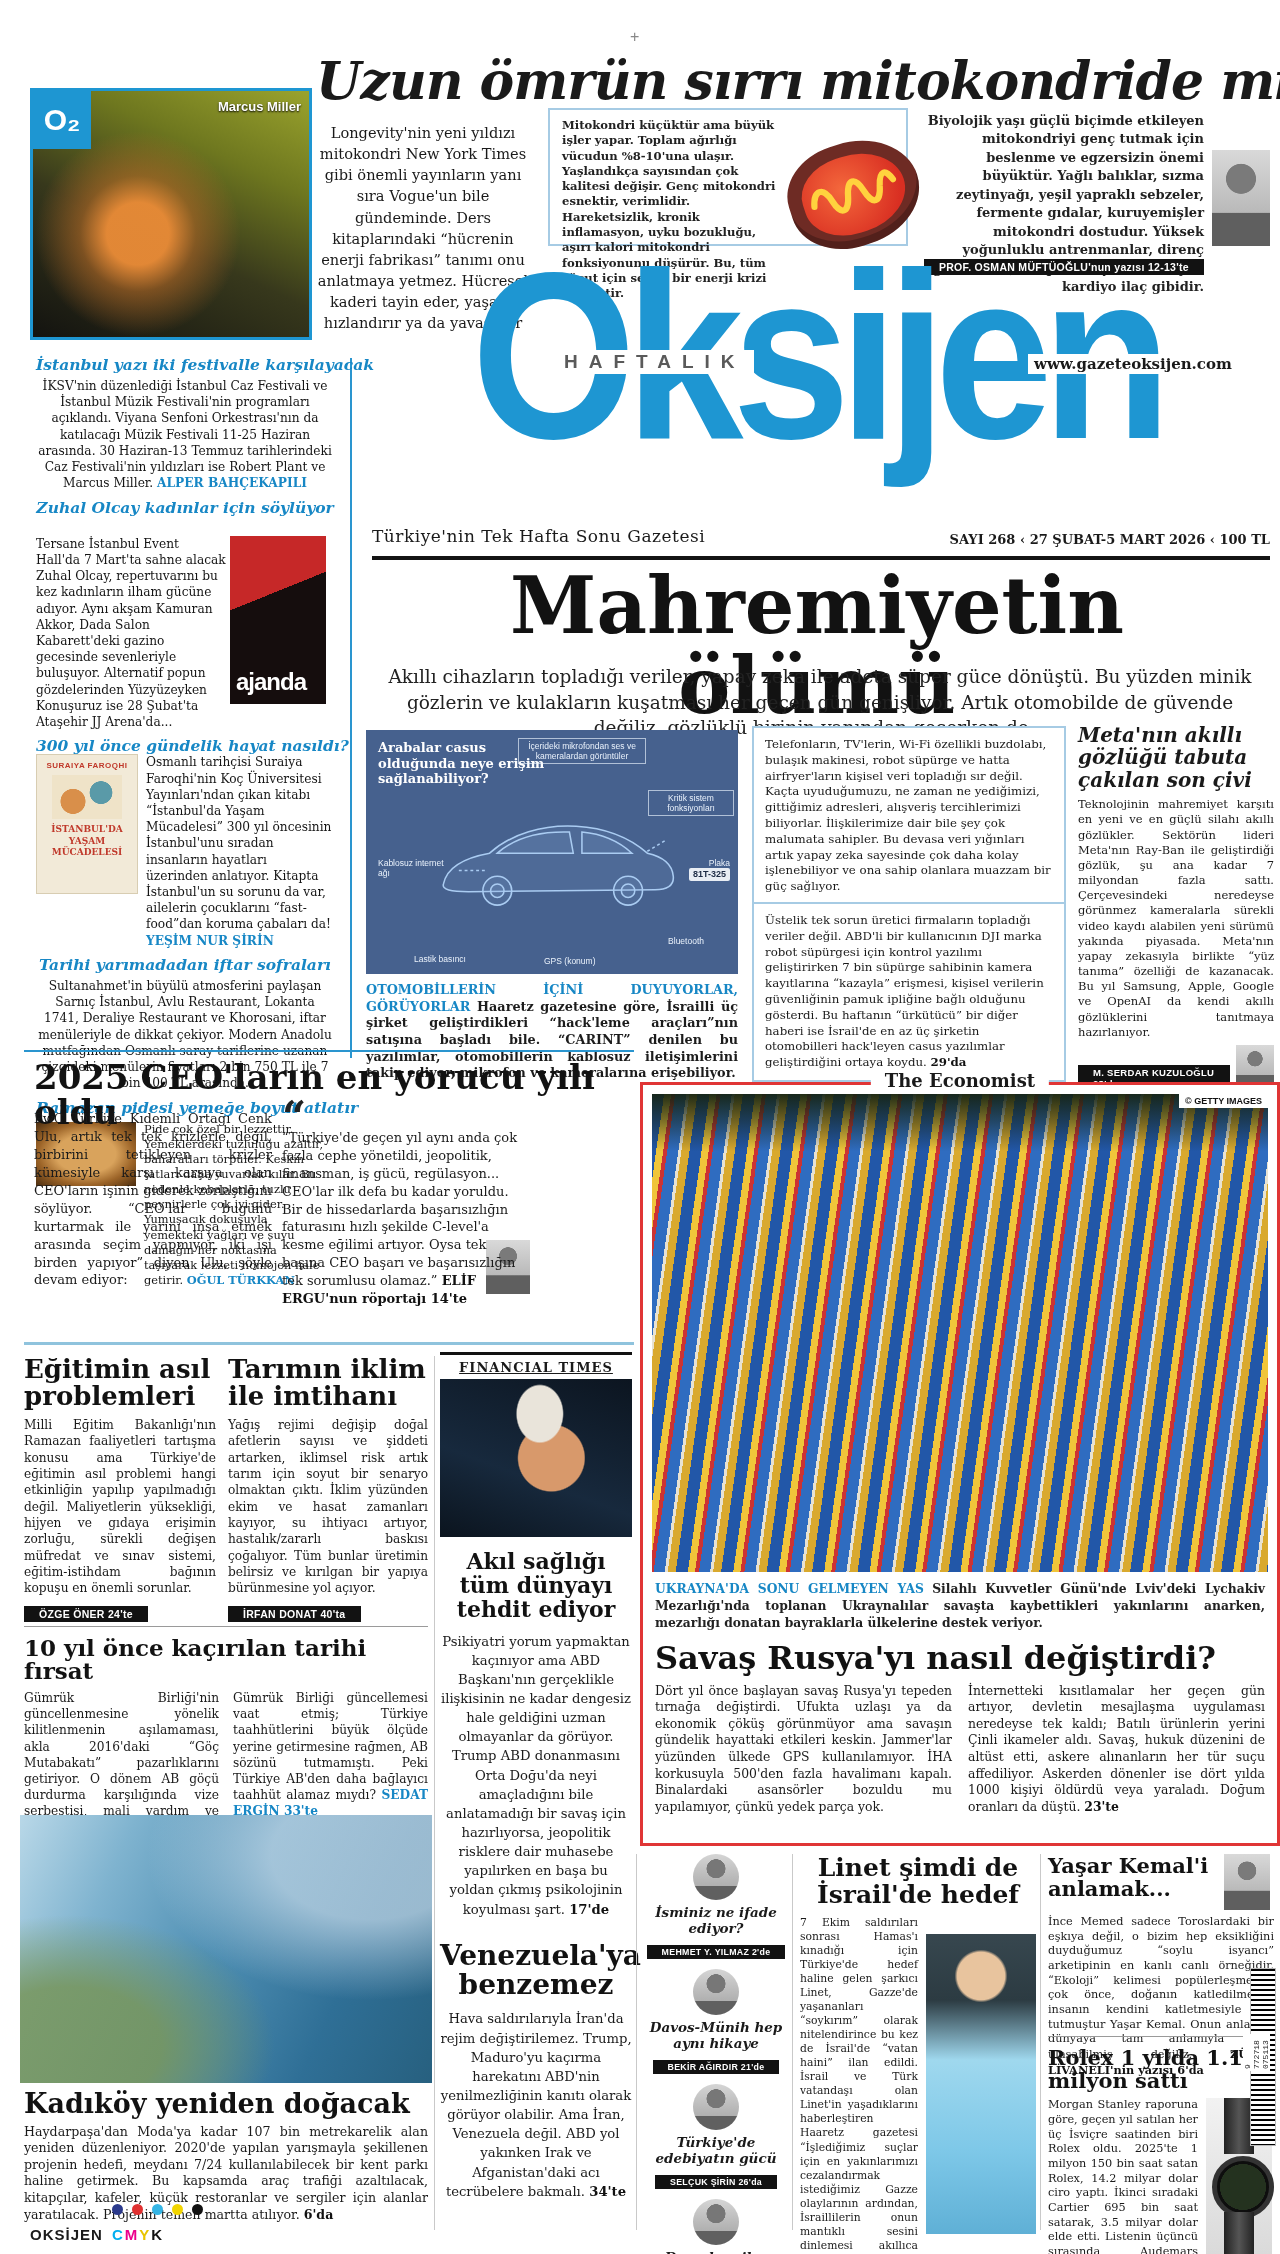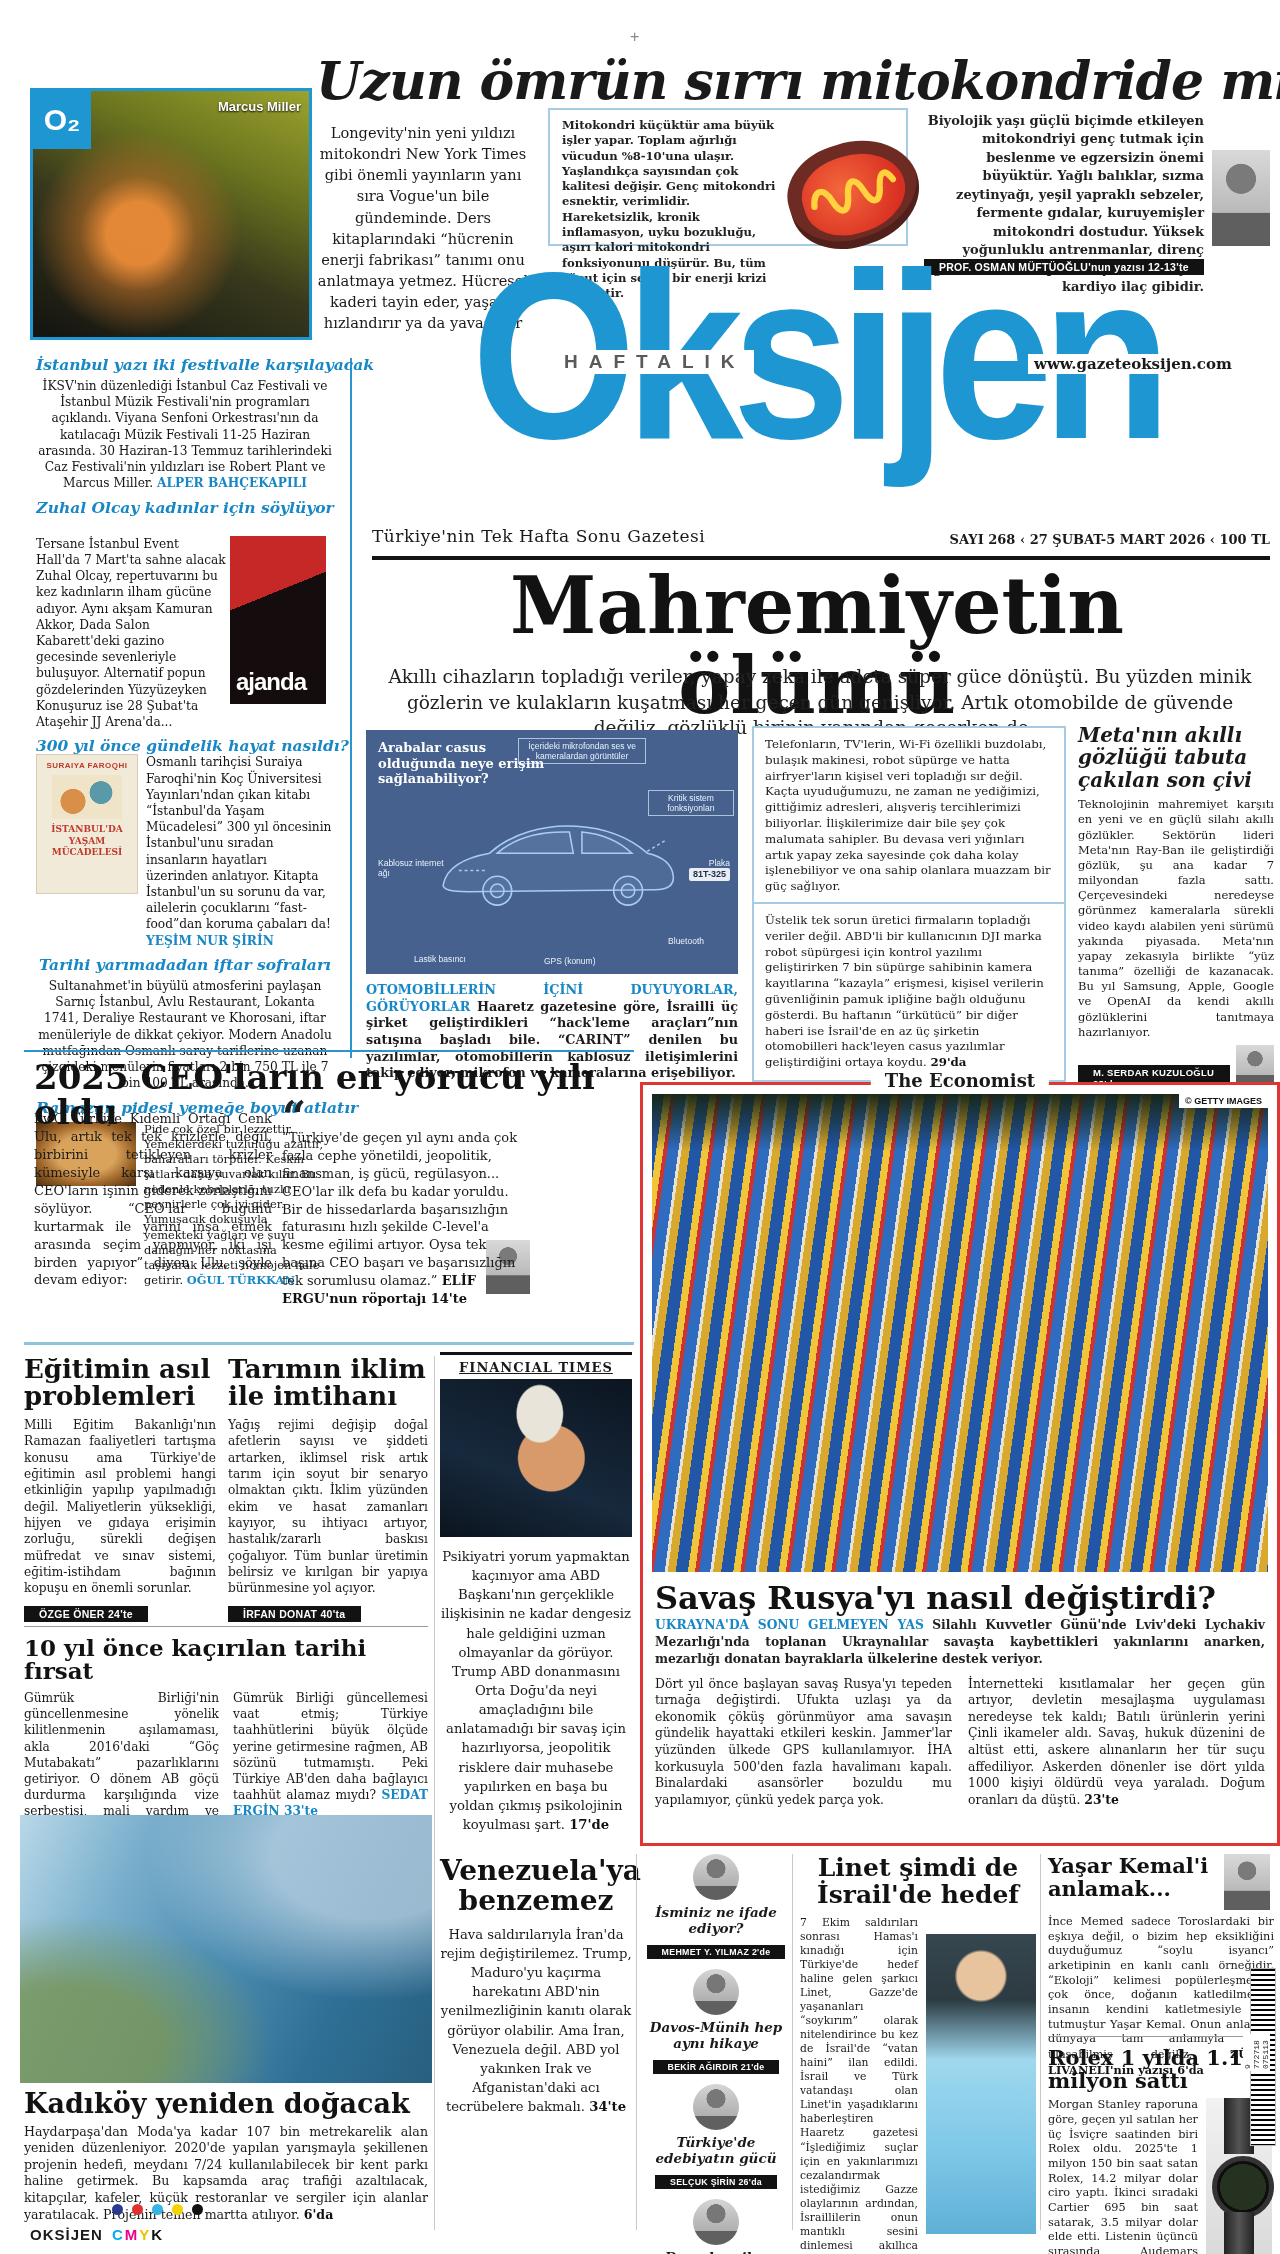--- a/index.html
+++ b/index.html
@@ -269,25 +269,25 @@
     </div>
   </div>
   <div class="abs ltbluerule" style="left:24px;top:1342px;width:610px;height:3px;"></div>
 
   <div class="abs econbox" style="left:640px;top:1082px;width:634px;height:758px;">
     <div class="brandlabel ser">The Economist</div>
     <div style="position:relative;margin:9px;height:478px;">
       <div class="flagphoto" style="width:100%;height:100%;"></div>
       <div class="getty">© GETTY IMAGES</div>
     </div>
-    <div class="ser big-serif" style="margin:10px 12px 0;font-size:32px;">Savaş Rusya'yı nasıl değiştirdi?</div>
     <div class="ser just" style="margin:2px 12px 0;font-size:12.3px;line-height:1.3;">
       <span class="cap-lead">UKRAYNA'DA SONU GELMEYEN YAS</span>
       <span style="font-weight:bold;color:#222;">Silahlı Kuvvetler Günü'nde Lviv'deki Lychakiv Mezarlığı'nda toplanan Ukraynalılar savaşta kaybettikleri yakınlarını anarken, mezarlığı donatan bayraklarla ülkelerine destek veriyor.</span>
     </div>
+    <div class="ser big-serif" style="margin:10px 12px 0;font-size:32px;">Savaş Rusya'yı nasıl değiştirdi?</div>
     <div style="display:flex;gap:16px;margin:8px 12px 0;">
       <div class="ser just" style="width:50%;font-size:12.4px;line-height:1.34;">Dört yıl önce başlayan savaş Rusya'yı tepeden tırnağa değiştirdi. Ufukta uzlaşı ya da ekonomik çöküş görünmüyor ama savaşın gündelik hayattaki etkileri keskin. Jammer'lar yüzünden ülkede GPS kullanılamıyor. İHA korkusuyla 500'den fazla havalimanı kapalı. Binalardaki asansörler bozuldu mu yapılamıyor, çünkü yedek parça yok.</div>
       <div class="ser just" style="width:50%;font-size:12.4px;line-height:1.34;">
         <span>İnternetteki kısıtlamalar her geçen gün artıyor, devletin mesajlaşma uygulaması neredeyse tek kaldı; Batılı ürünlerin yerini Çinli ikameler aldı. Savaş, hukuk düzenini de altüst etti, askere alınanların her tür suçu affediliyor. Askerden dönenler ise dört yılda 1000 kişiyi öldürdü veya yaraladı. Doğum oranları da düştü.</span>
         <span class="black-by">23'te</span>
       </div>
     </div>
   </div>
 
   <div class="abs" style="left:24px;top:1356px;width:192px;">
@@ -319,20 +319,21 @@
     <div class="ser just" style="font-size:12.6px;line-height:1.32;margin-top:6px;">
       <span>Haydarpaşa'dan Moda'ya kadar 107 bin metrekarelik alan yeniden düzenleniyor. 2020'de yapılan yarışmayla şekillenen projenin hedefi, meydanı 7/24 kullanılabilecek bir kent parkı haline getirmek. Bu kapsamda araç trafiği azaltılacak, kitapçılar, kafeler, küçük restoranlar ve sergiler için alanlar yaratılacak. Projenin temeli martta atılıyor.</span>
       <span class="black-by">6'da</span>
     </div>
   </div>
 
   <div class="abs vrule" style="left:434px;top:1356px;height:874px;"></div>
   <div class="abs" style="left:440px;top:1352px;width:192px;">
     <div class="ft-head ser">FINANCIAL TIMES</div>
     <div class="trumpphoto" style="width:192px;height:158px;"></div>
+    <div class="ser big-serif center" style="font-size:22px;margin-top:12px;line-height:1.1;">Akıl sağlığı tüm dünyayı tehdit ediyor</div>
     <div class="ser center" style="font-size:13.2px;line-height:1.45;margin-top:10px;">
       <span>Psikiyatri yorum yapmaktan kaçınıyor ama ABD Başkanı'nın gerçeklikle ilişkisinin ne kadar dengesiz hale geldiğini uzman olmayanlar da görüyor. Trump ABD donanmasını Orta Doğu'da neyi amaçladığını bile anlatamadığı bir savaş için hazırlıyorsa, jeopolitik risklere dair muhasebe yapılırken en başa bu yoldan çıkmış psikolojinin koyulması şart.</span>
       <span class="black-by">17'de</span>
     </div>
     <div class="ser big-serif center" style="font-size:28px;margin-top:22px;line-height:1.05;">Venezuela'ya benzemez</div>
     <div class="ser center" style="font-size:13.2px;line-height:1.45;margin-top:10px;">
       <span>Hava saldırılarıyla İran'da rejim değiştirilemez. Trump, Maduro'yu kaçırma harekatını ABD'nin yenilmezliğinin kanıtı olarak görüyor olabilir. Ama İran, Venezuela değil. ABD yol yakınken Irak ve Afganistan'daki acı tecrübelere bakmalı.</span>
       <span class="black-by">34'te</span>
     </div>
   </div>

